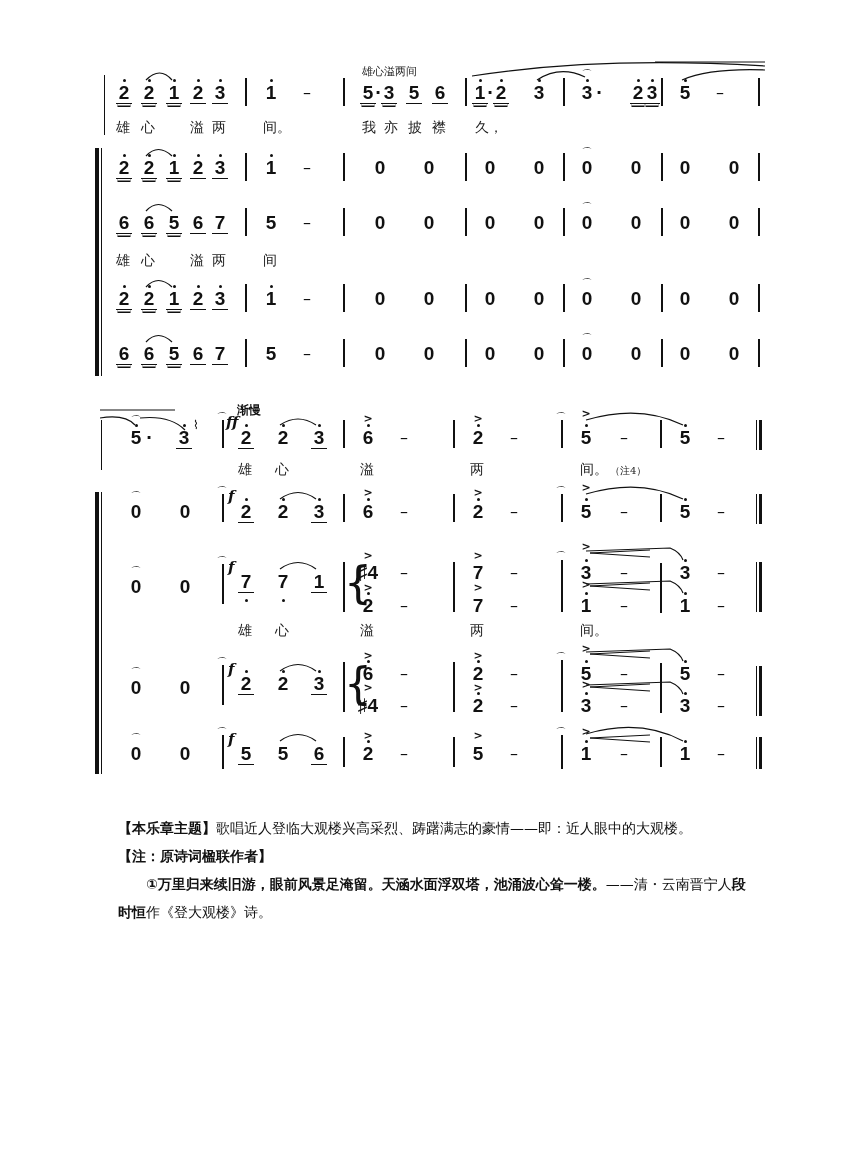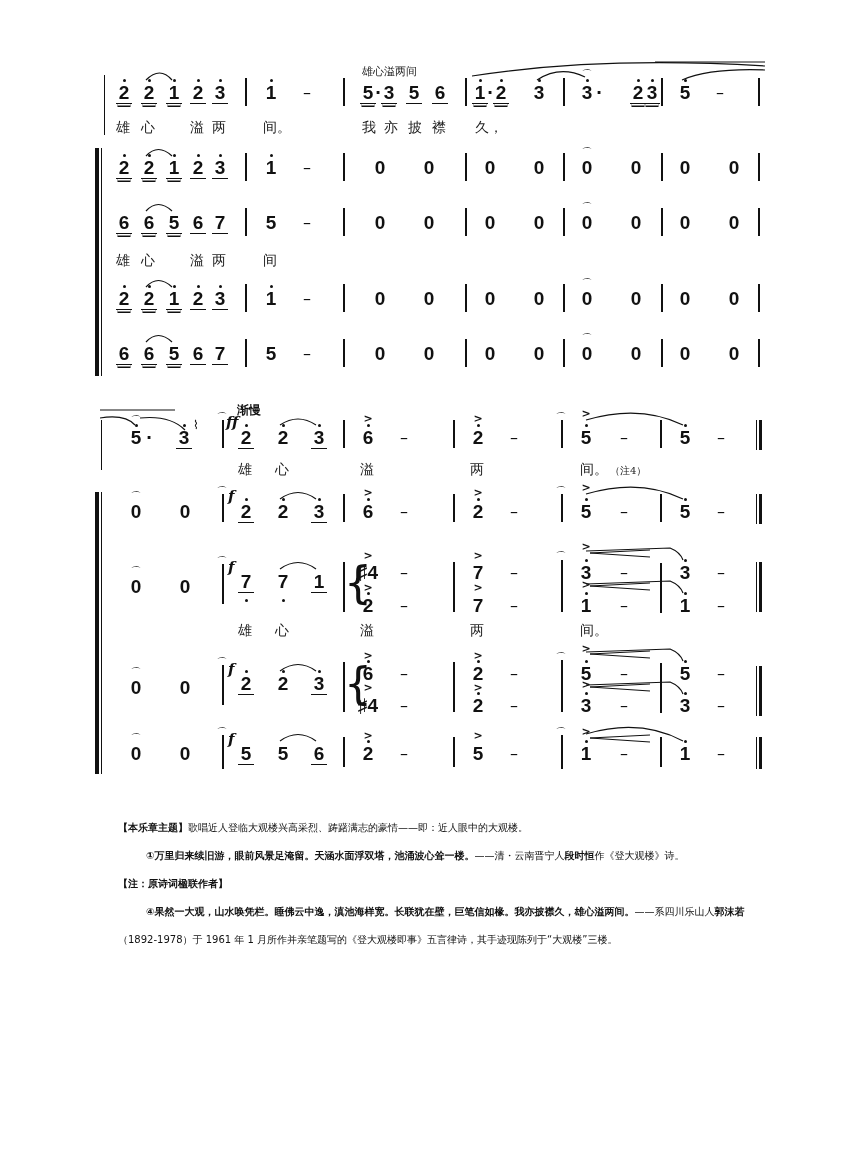--- a/index.html
+++ b/index.html
@@ -16,21 +16,21 @@
   .bar { position:absolute; width:1.5px; background:#111; }
   .dbl-bar { position:absolute; width:6px; border-left:1.5px solid #111; border-right:3px solid #111; box-sizing:border-box; }
   .lyric { position:absolute; font-family:"DejaVu Serif", "Liberation Serif", serif; font-size:14px; line-height:16px; color:#222; }
   .small { font-size:10px; }
   .fermata { position:absolute; font-size:11px; line-height:10px; width:16px; text-align:center; }
   .accent { position:absolute; font-size:11px; line-height:10px; width:16px; text-align:center; font-weight:bold; }
   .dyn { position:absolute; font-family:"DejaVu Serif", "Liberation Serif", serif; font-style:italic; font-weight:bold; font-size:15px; }
   .brace { position:absolute; font-size:40px; line-height:40px; font-weight:normal; }
   .sys-bracket { position:absolute; width:4px; background:#111; }
   .sys-line { position:absolute; width:1px; background:#111; }
-  .text-block { position:absolute; left:118px; width:640px; font-family:"DejaVu Sans", "Liberation Sans", sans-serif; font-size:10px; line-height:28px; color:#111; }
+  .text-block { position:absolute; left:118px; width:640px; font-family:"DejaVu Sans", "Liberation Sans", sans-serif; font-size:14px; line-height:28px; color:#111; }
   .text-block b { font-weight:bold; }
   .para { margin:0; }
   .indent { text-indent:28px; }
   svg.slurs { position:absolute; left:0; top:0; pointer-events:none; }
 </style>
 </head>
 <body>
 
 <div>
 
@@ -433,22 +433,19 @@
     <path d="M586 734 Q640 718 683 741"></path>
     <line x1="590" y1="738" x2="650" y2="735"></line>
     <line x1="590" y1="738" x2="650" y2="742"></line>
   </g>
 </svg>
 
 <div class="text-block" style="top:814px;">
   <p class="para">
     <b>【本乐章主题】</b><span>歌唱近人登临大观楼兴高采烈、踌躇满志的豪情——即：近人眼中的大观楼。</span>
   </p>
-  <p class="para indent">
-    <b>①万里归来续旧游，眼前风景足淹留。天涵水面浮双塔，池涌波心耸一楼。</b><span>——清・云南晋宁人</span><b>段时恒</b><span>作《登大观楼》诗。</span>
-  </p>
   <p class="para">
     <b>【注：原诗词楹联作者】</b>
   </p>
   <p class="para indent">
-    <b>④果然一大观，山水唤凭栏。睡佛云中逸，滇池海样宽。长联犹在壁，巨笔信如椽。我亦披襟久，雄心溢两间。</b><span>——系四川乐山人</span><b>郭沫若</b><span>（1892-1978）于 1961 年 1 月所作并亲笔题写的《登大观楼即事》五言律诗，其手迹现陈列于“大观楼”三楼。</span>
+    <b>①万里归来续旧游，眼前风景足淹留。天涵水面浮双塔，池涌波心耸一楼。</b><span>——清・云南晋宁人</span><b>段时恒</b><span>作《登大观楼》诗。</span>
   </p>
 </div>
 
 </body></html>

